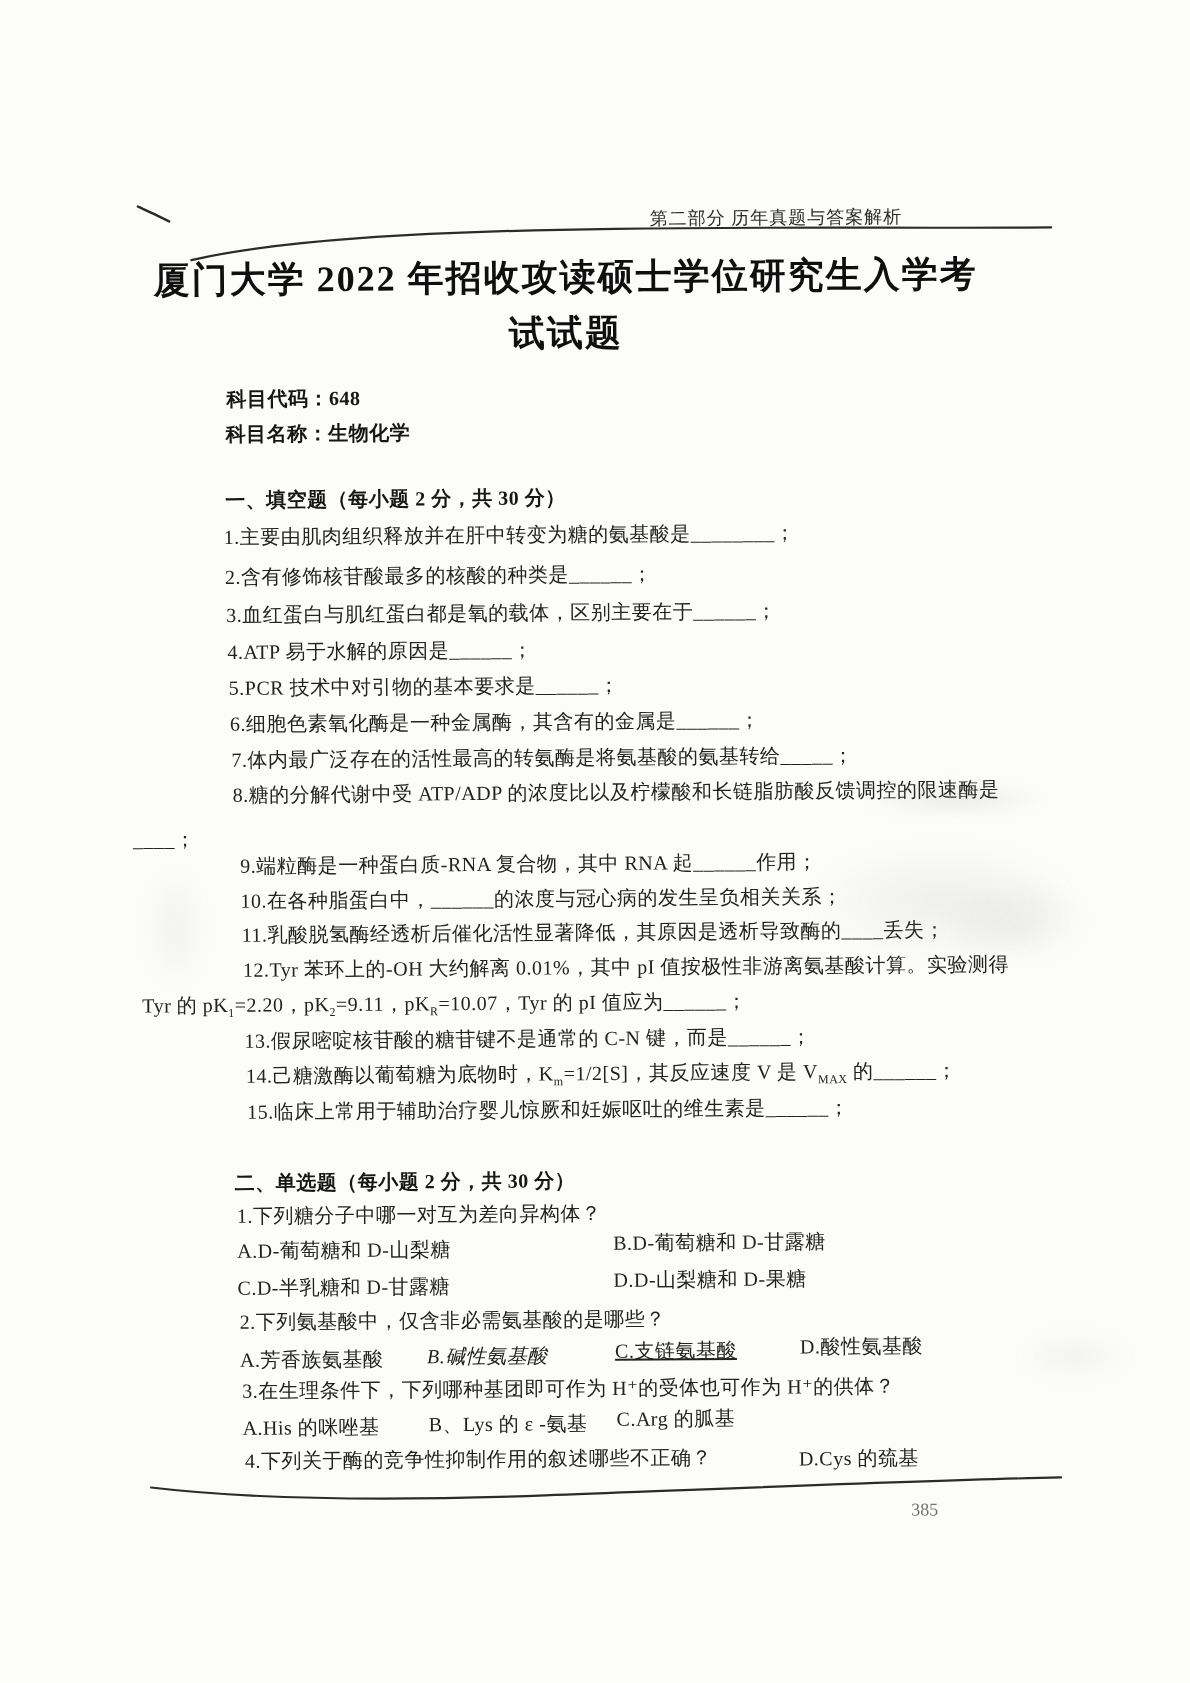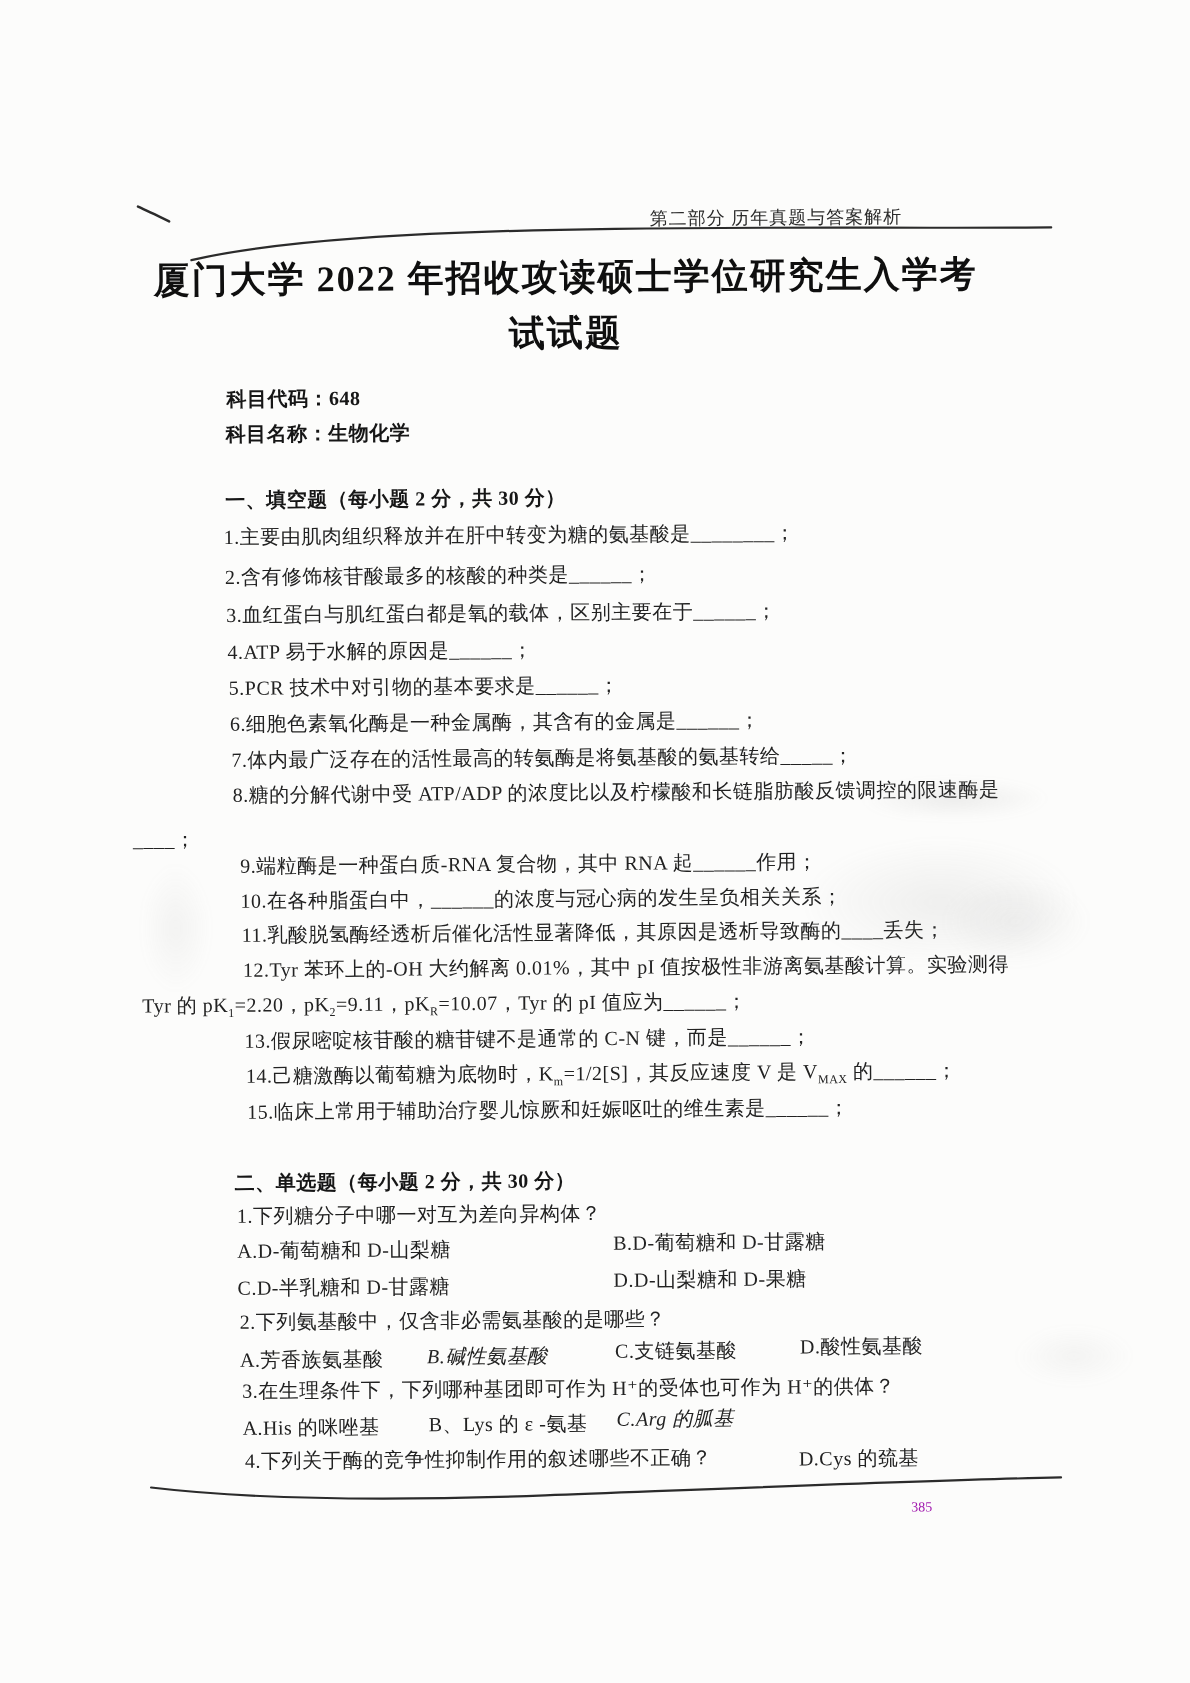--- a/index.html
+++ b/index.html
@@ -36,22 +36,22 @@
     text-align:center;
     font-size:36px;
     font-weight:bold;
     color:#0f0f0f;
     letter-spacing:2px;
     margin:0;
     line-height:1.2;
   }
   .pagenum{
     position:absolute;
-    font-size:14px;
-    color:#a21caf;
+    font-size:18px;
+    color:#737373;
   }
   sub{font-size:12px;line-height:0;}
   svg.swoosh{position:absolute;left:0;overflow:visible;}
   .smudge{
     position:absolute;
     border-radius:50%;
     filter:blur(5px);
     pointer-events:none;
   }
 </style>
@@ -97,27 +97,27 @@
 
   <p class="ln" style="left:234px;top:1201px;">1.下列糖分子中哪一对互为差向异构体？</p>
   <p class="ln" style="left:234px;top:1236px;">A.D-葡萄糖和 D-山梨糖</p>
   <p class="ln" style="left:610px;top:1231px;">B.D-葡萄糖和 D-甘露糖</p>
   <p class="ln" style="left:234px;top:1273px;">C.D-半乳糖和 D-甘露糖</p>
   <p class="ln" style="left:610px;top:1268px;">D.D-山梨糖和 D-果糖</p>
 
   <p class="ln" style="left:236px;top:1307px;">2.下列氨基酸中，仅含非必需氨基酸的是哪些？</p>
   <p class="ln" style="left:236px;top:1345px;">A.芳香族氨基酸</p>
   <p class="ln" style="left:423px;top:1343px;font-style:italic;">B.碱性氨基酸</p>
-  <p class="ln" style="left:611px;top:1339px;">C.支链氨基酸</p>
+  <p class="ln" style="left:611px;top:1339px;text-decoration:underline;">C.支链氨基酸</p>
   <p class="ln" style="left:796px;top:1336px;">D.酸性氨基酸</p>
 
   <p class="ln" style="left:238px;top:1376px;">3.在生理条件下，下列哪种基团即可作为 H⁺的受体也可作为 H⁺的供体？</p>
   <p class="ln" style="left:238px;top:1413px;">A.His 的咪唑基</p>
   <p class="ln" style="left:424px;top:1411px;">B、Lys 的 ε -氨基</p>
-  <p class="ln" style="left:612px;top:1407px;font-style:italic;">C.Arg 的胍基</p>
+  <p class="ln" style="left:612px;top:1407px;">C.Arg 的胍基</p>
   <p class="ln" style="left:794px;top:1448px;">D.Cys 的巯基</p>
 
   <p class="ln" style="left:240px;top:1446px;">4.下列关于酶的竞争性抑制作用的叙述哪些不正确？</p>
 
   <svg class="swoosh" style="top:1460px;left:0;" width="1190" height="60" viewBox="0 0 1190 60">
     <path d="M146,24 C240,36 360,40 540,35 C740,29 920,23 1056,21" stroke="#2b2b2b" stroke-width="2.2" fill="none" stroke-linecap="round"></path>
   </svg>
 
   <div class="pagenum" style="left:906px;top:1502px;">385</div>
 

